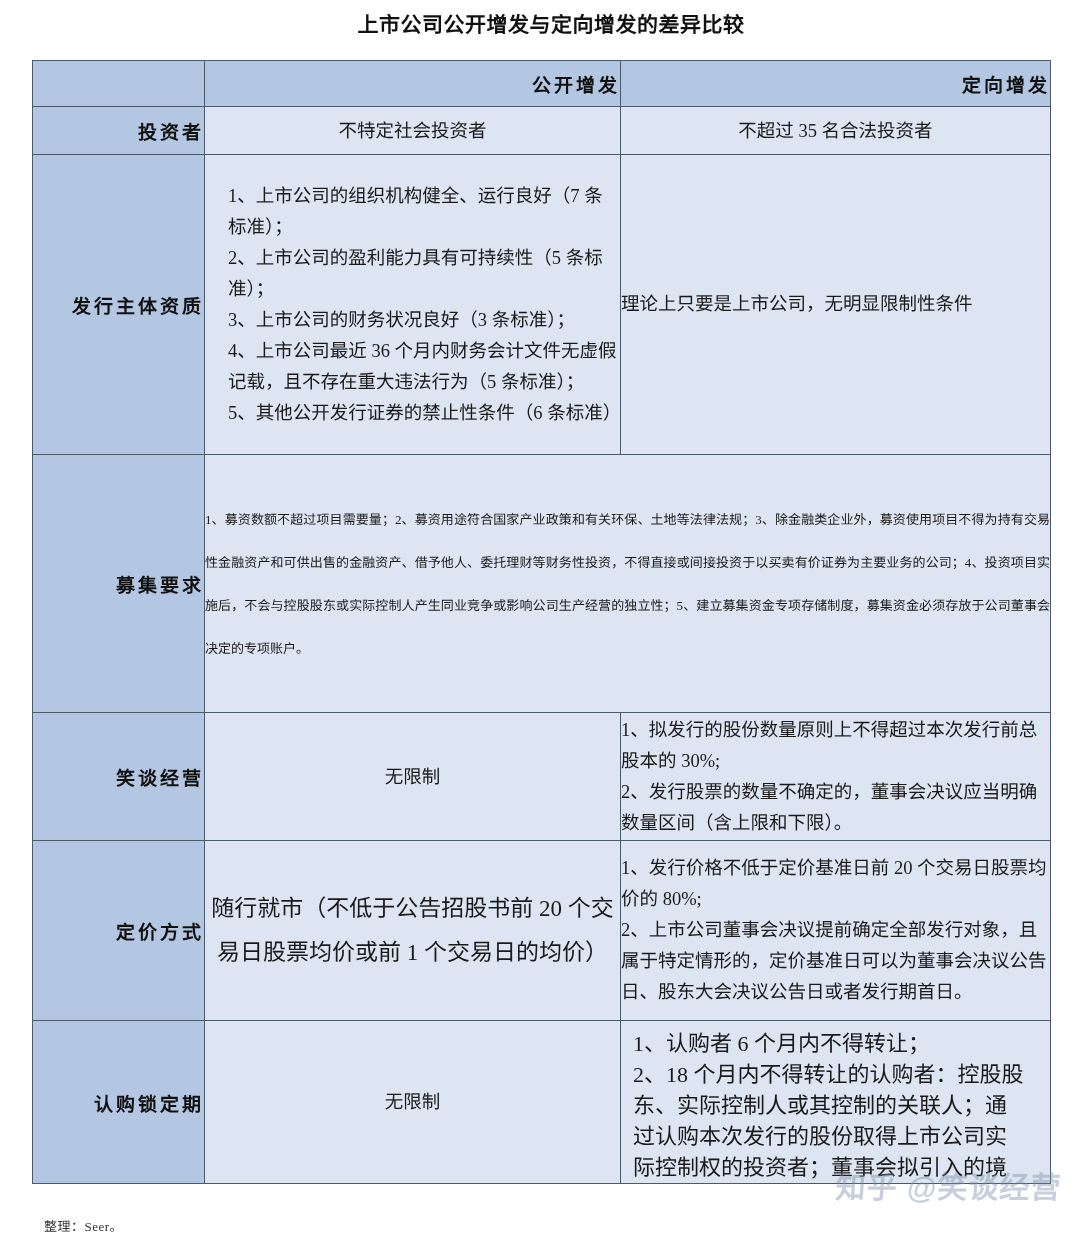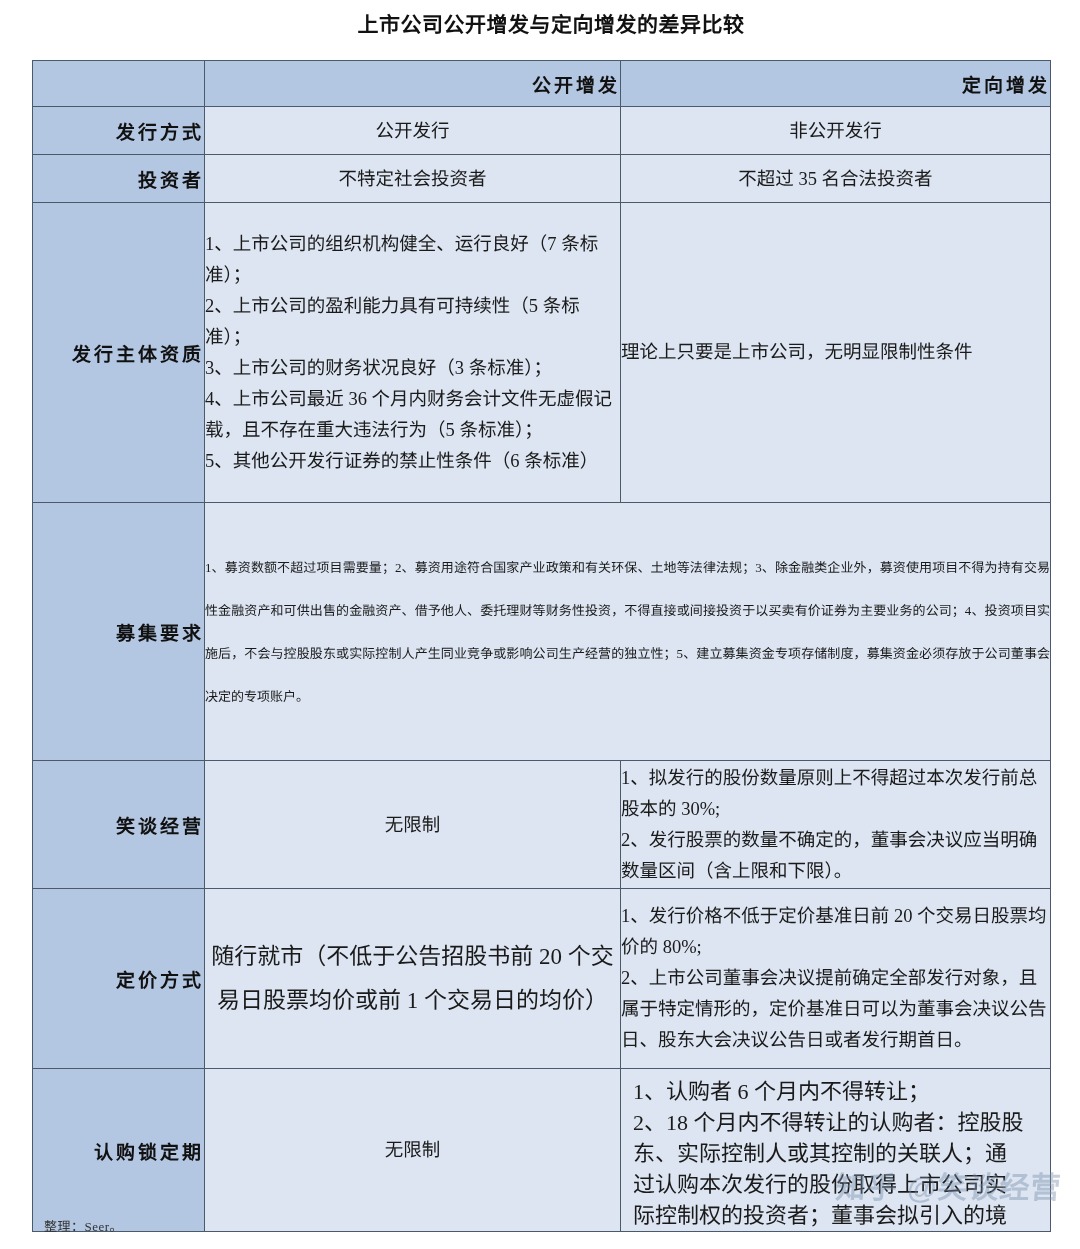--- a/index.html
+++ b/index.html
@@ -167,35 +167,30 @@
       <thead>
         <tr class="row-h1">
           <th class="hdr-cell hdr-blank"></th>
           <th class="hdr-cell">公开增发</th>
           <th class="hdr-cell">定向增发</th>
         </tr>
       </thead>
 
       <tbody>
 
-        <tr class="row-h2">
-          <td class="label-cell">发行方式</td>
-          <td class="cell-center">公开发行</td>
-          <td class="cell-center">非公开发行</td>
-        </tr>
 
         <tr class="row-h2">
           <td class="label-cell">投资者</td>
           <td class="cell-center">不特定社会投资者</td>
           <td class="cell-center">不超过 35 名合法投资者</td>
         </tr>
 
         <tr class="row-h3">
           <td class="label-cell">发行主体资质</td>
-          <td class="cell-pad" style="white-space: pre-line;">1、上市公司的组织机构健全、运行良好（7 条标准）；
+          <td class="cell-pad" style="white-space: pre-line; padding-left: 23px;">1、上市公司的组织机构健全、运行良好（7 条标准）；
 2、上市公司的盈利能力具有可持续性（5 条标准）；
 3、上市公司的财务状况良好（3 条标准）；
 4、上市公司最近 36 个月内财务会计文件无虚假记载，且不存在重大违法行为（5 条标准）；
 5、其他公开发行证券的禁止性条件（6 条标准）</td>
           <td class="cell-pad">理论上只要是上市公司，无明显限制性条件</td>
         </tr>
 
         <tr class="row-h4">
           <td class="label-cell">募集要求</td>
           <td class="cell-loose" colspan="2">1、募资数额不超过项目需要量；2、募资用途符合国家产业政策和有关环保、土地等法律法规；3、除金融类企业外，募资使用项目不得为持有交易性金融资产和可供出售的金融资产、借予他人、委托理财等财务性投资，不得直接或间接投资于以买卖有价证券为主要业务的公司；4、投资项目实施后，不会与控股股东或实际控制人产生同业竞争或影响公司生产经营的独立性；5、建立募集资金专项存储制度，募集资金必须存放于公司董事会决定的专项账户。</td>

